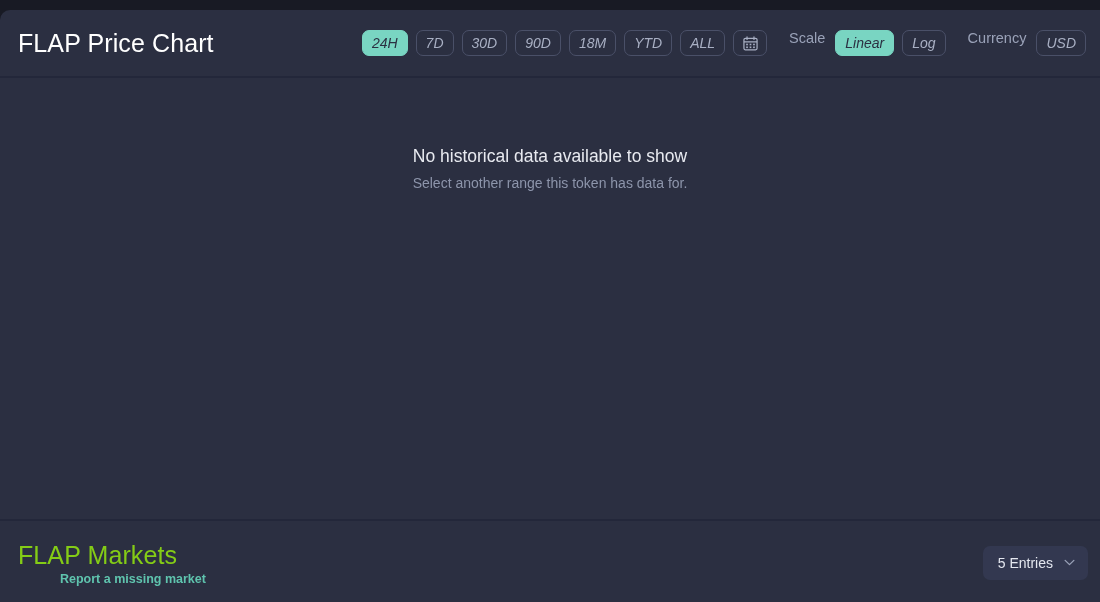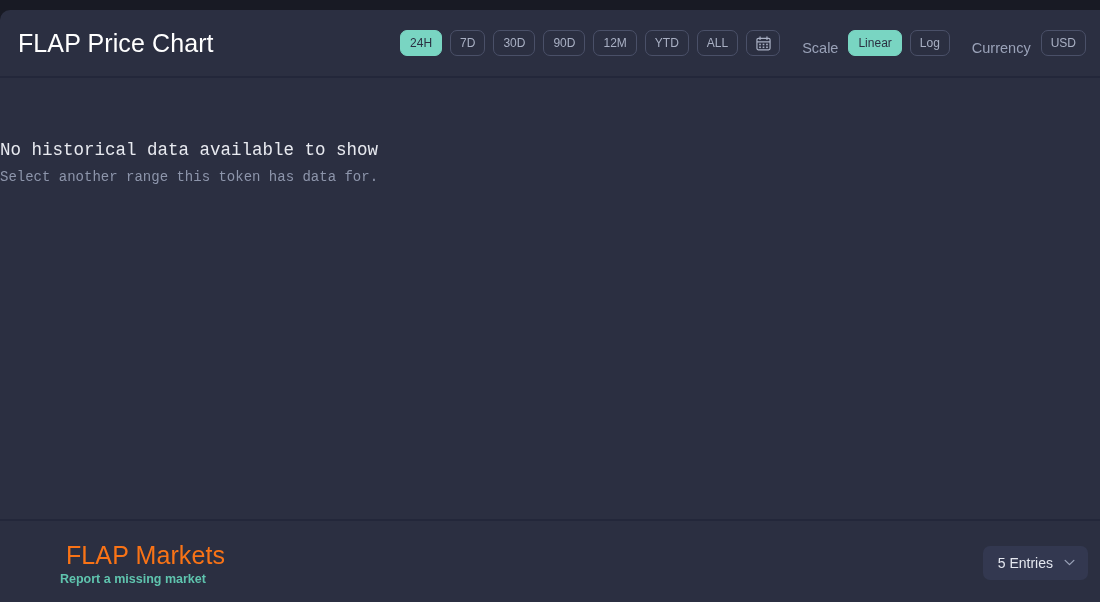--- a/index.html
+++ b/index.html
@@ -67,27 +67,28 @@
 
   .pill {
     height: 26px;
     min-width: 32px;
     padding: 0 9px;
     border-radius: 7px;
     border: 1px solid #4a5068;
     background: transparent;
     color: #a9b0c4;
     font-family: "Liberation Sans", sans-serif;
-    font-size: 12px;
+    font-size: 14px;
     line-height: 1;
     display: flex;
     align-items: center;
     justify-content: center;
     cursor: pointer;
     white-space: nowrap;
+    font-style: italic;
   }
 
   .pill.active {
     background: #79d5c2;
     border-color: #79d5c2;
     color: #2b3042;
   }
 
   .pill.icon-pill {
     min-width: 34px;
@@ -95,21 +96,21 @@
   }
 
   .cal-icon {
     display: block;
     width: 15px;
     height: 15px;
   }
 
   .ctrl-group {
     display: flex;
-    align-items: flex-end;
+    align-items: flex-start;
     gap: 8px;
     margin-left: 22px;
   }
 
   .ctrl-label {
     font-size: 14.5px;
     color: #9aa2b8;
     white-space: nowrap;
     margin-right: 2px;
   }
@@ -125,22 +126,22 @@
   .chart-body {
     position: relative;
     height: 441px;
     background: #2b2f41;
   }
 
   .empty-state {
     position: absolute;
     left: 0;
     right: 0;
-    top: 59px;
-    font-family: Liberation Mono, monospace;
+    top: 65px;
+    text-align: center;
   }
 
   .empty-title {
     font-size: 17.5px;
     color: #e8eaf0;
     line-height: 1.5;
   }
 
   .empty-sub {
     margin-top: 4px;
@@ -162,24 +163,23 @@
   .markets-titles {
     display: flex;
     flex-direction: column;
     justify-content: center;
     padding-top: 2px;
   }
 
   .markets-title {
     font-size: 25px;
     font-weight: 400;
-    color: #f97316;
+    color: #84cc16;
     line-height: 1.12;
     letter-spacing: 0.1px;
-    margin-left: 48px;
   }
 
   .markets-link {
     margin-top: 3px;
     font-size: 12.5px;
     font-weight: bold;
     color: #5fc4ae;
     text-decoration: none;
     cursor: pointer;
     white-space: nowrap;
@@ -260,21 +260,21 @@
     <div class="chart-header">
       <div class="chart-title">FLAP Price Chart</div>
 
       <div class="header-controls">
 
         <div class="range-group">
           <button class="pill active">24H</button>
           <button class="pill">7D</button>
           <button class="pill">30D</button>
           <button class="pill">90D</button>
-          <button class="pill">12M</button>
+          <button class="pill">18M</button>
           <button class="pill">YTD</button>
           <button class="pill">ALL</button>
 
           <button class="pill icon-pill">
             <svg class="cal-icon" viewBox="0 0 16 16">
               <rect x="1" y="2.5" width="14" height="12.2" rx="1.6" fill="none" stroke="#a9b0c4" stroke-width="1.3"></rect>
               <line x1="1" y1="6.2" x2="15" y2="6.2" stroke="#a9b0c4" stroke-width="1.3"></line>
               <line x1="4.3" y1="1" x2="4.3" y2="3.6" stroke="#a9b0c4" stroke-width="1.3" stroke-linecap="round"></line>
               <line x1="11.7" y1="1" x2="11.7" y2="3.6" stroke="#a9b0c4" stroke-width="1.3" stroke-linecap="round"></line>
               <rect x="3.4" y="8.2" width="1.8" height="1.7" fill="#a9b0c4"></rect>

